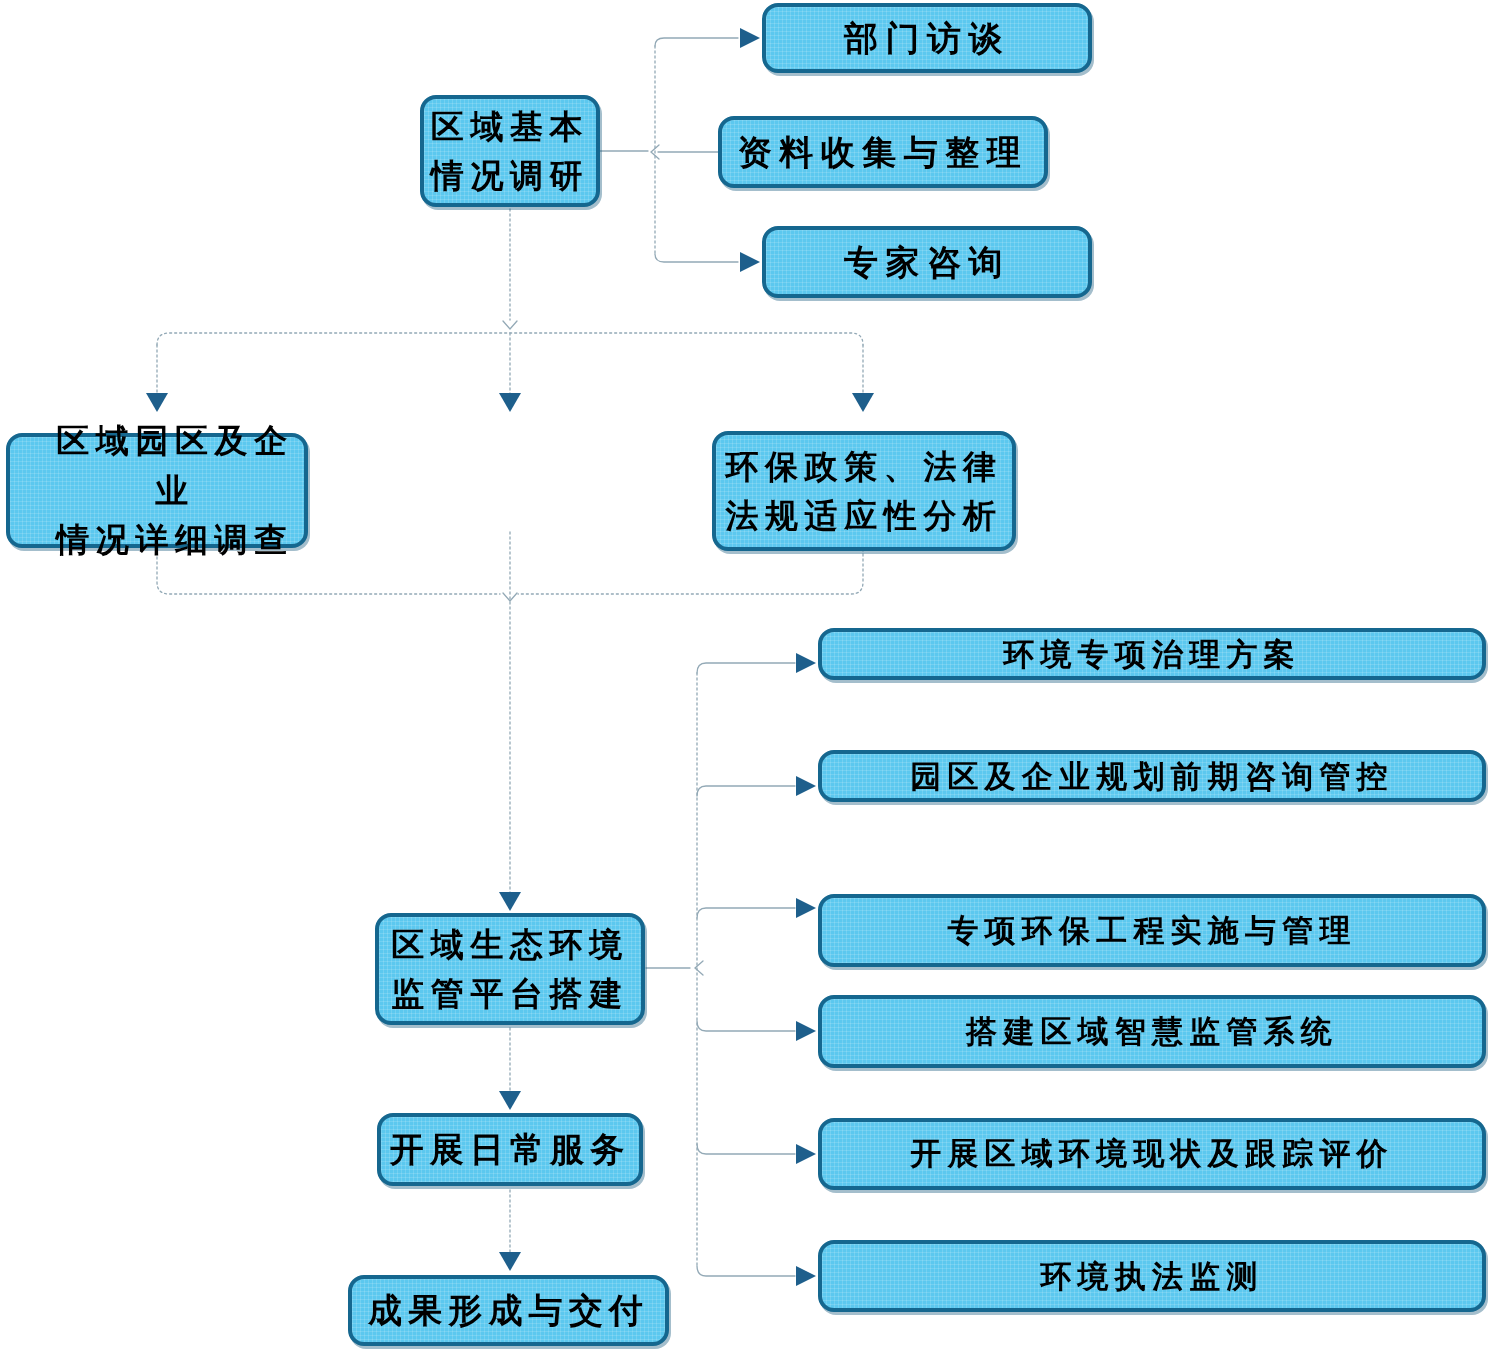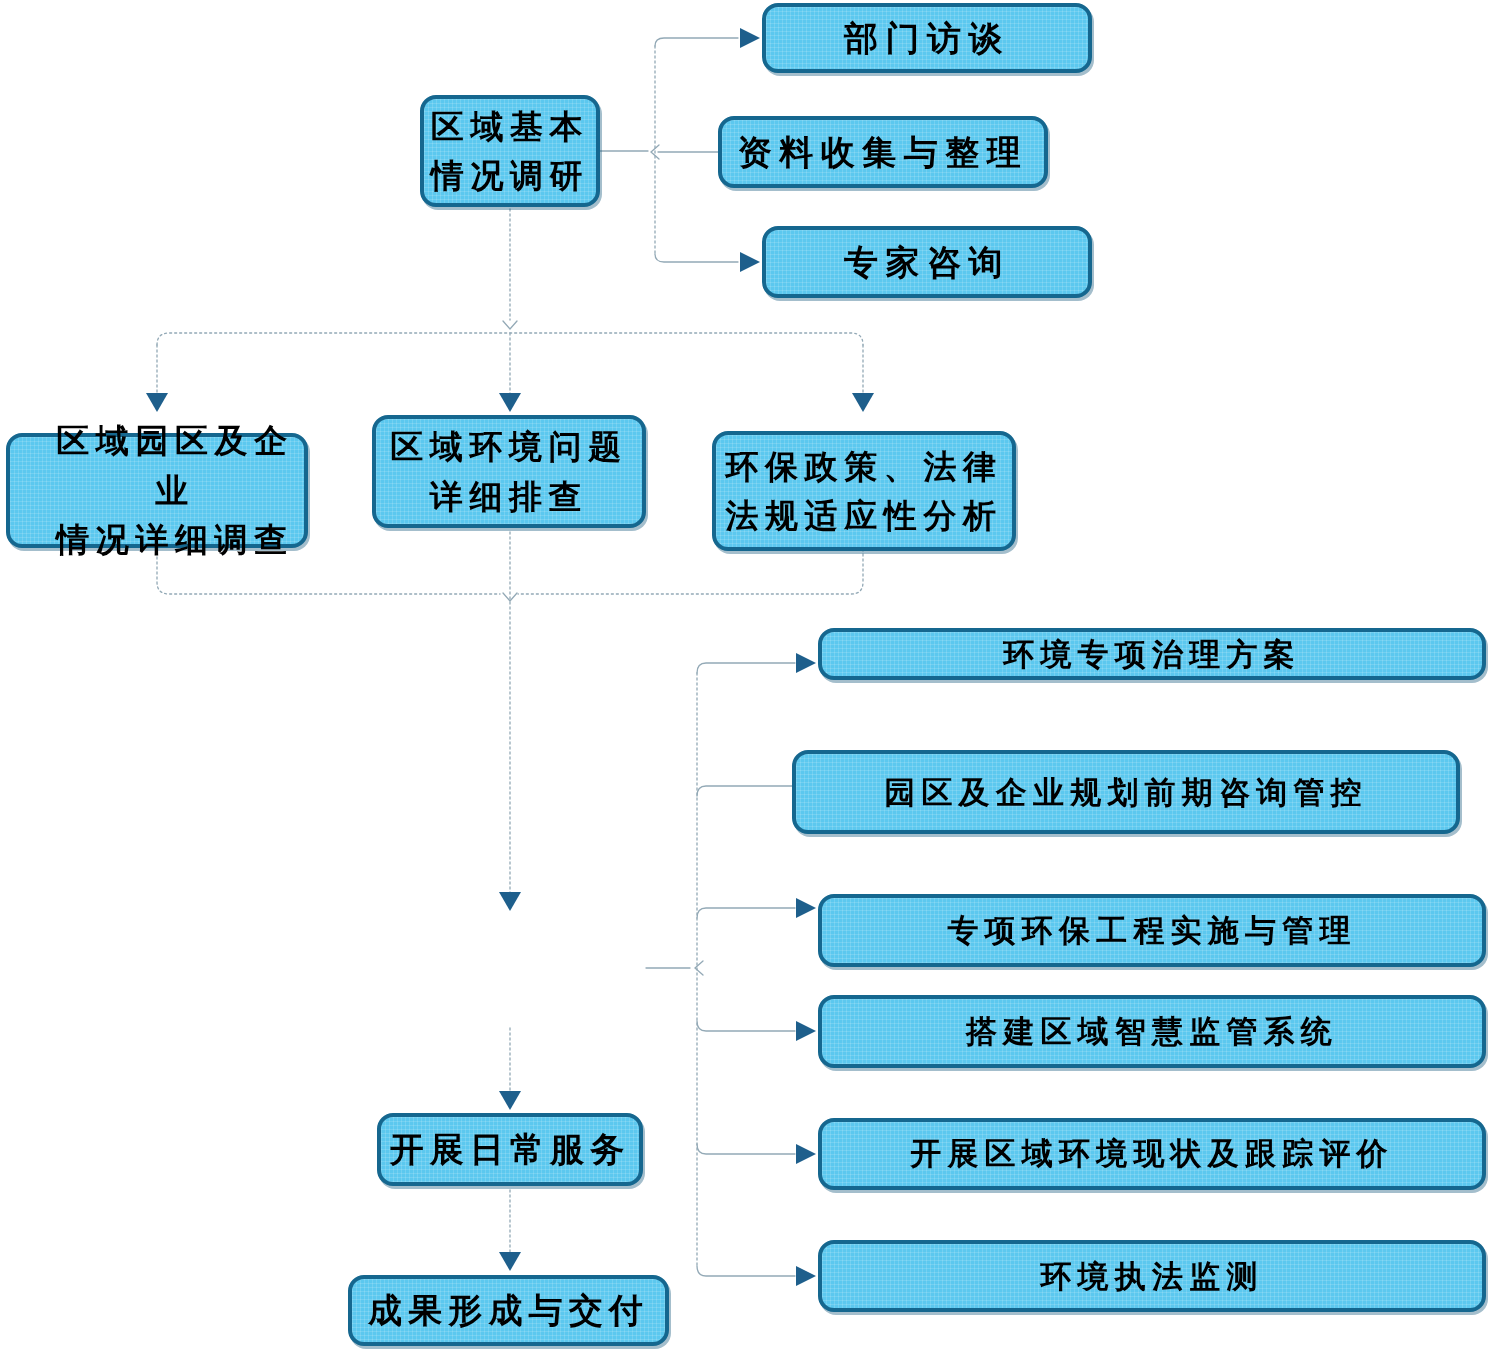--- a/index.html
+++ b/index.html
@@ -102,42 +102,42 @@
     <span class="label">资料收集与整理</span>
   </div>
   <div class="node fs-b" style="left:762px;top:226px;width:330px;height:72px;">
     <span class="label">专家咨询</span>
   </div>
 
   <div class="node fs-a" style="left:6px;top:433px;width:302px;height:115px;padding-left:36px;">
     <span class="label">区域园区及企业
 情况详细调查</span>
   </div>
-  <div class="node fs-a" style="left:372px;top:415px;width:274px;height:113px;">
-    <span class="label">区域环境问题
-详细排查</span>
-  </div>
   <div class="node fs-a" style="left:712px;top:415px;width:304px;height:120px;margin-top:16px;">
     <span class="label">环保政策、法律
 法规适应性分析</span>
   </div>
 
+  <div class="node fs-a" style="left:375px;top:913px;width:270px;height:112px;">
+    <span class="label">区域生态环境
+监管平台搭建</span>
+  </div>
 
   <div class="node fs-d" style="left:377px;top:1113px;width:266px;height:73px;">
     <span class="label">开展日常服务</span>
   </div>
 
   <div class="node fs-d" style="left:348px;top:1275px;width:321px;height:71px;">
     <span class="label">成果形成与交付</span>
   </div>
 
   <div class="node fs-c" style="left:818px;top:628px;width:668px;height:52px;">
     <span class="label">环境专项治理方案</span>
   </div>
-  <div class="node fs-c" style="left:792px;top:750px;width:668px;height:84px;">
+  <div class="node fs-c" style="left:818px;top:750px;width:668px;height:52px;">
     <span class="label">园区及企业规划前期咨询管控</span>
   </div>
   <div class="node fs-c" style="left:818px;top:872px;width:668px;height:73px;margin-top:22px;">
     <span class="label">专项环保工程实施与管理</span>
   </div>
   <div class="node fs-c" style="left:818px;top:995px;width:668px;height:73px;">
     <span class="label">搭建区域智慧监管系统</span>
   </div>
   <div class="node fs-c" style="left:818px;top:1118px;width:668px;height:72px;font-family:Liberation Serif, serif;">
     <span class="label">开展区域环境现状及跟踪评价</span>

